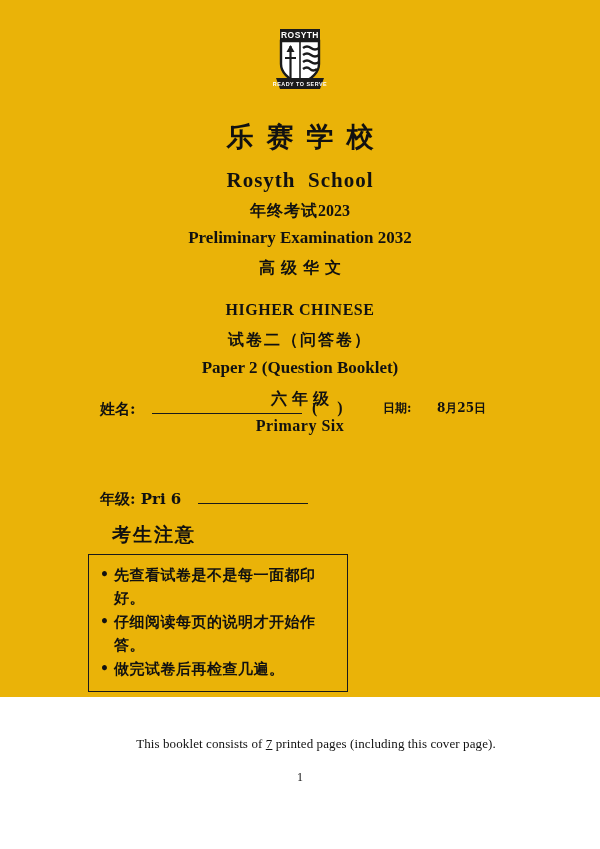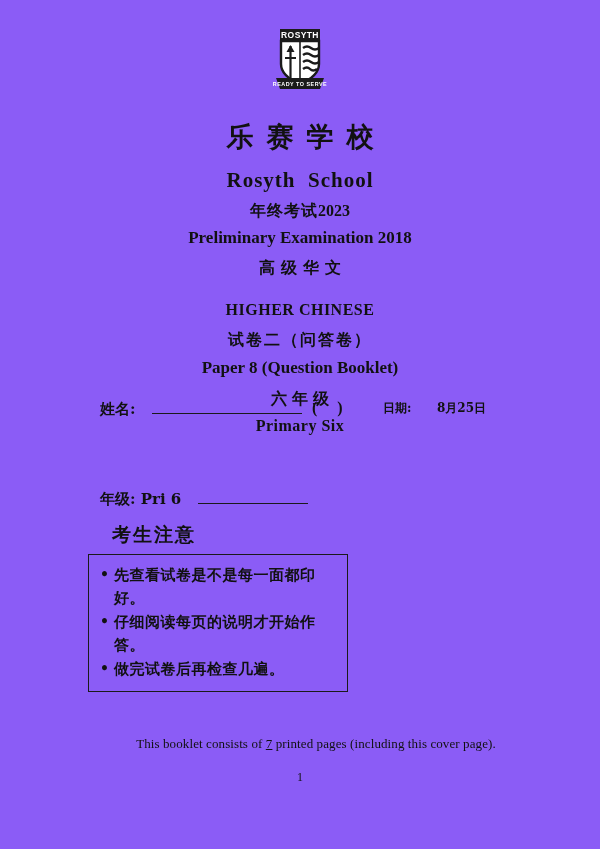--- a/index.html
+++ b/index.html
@@ -12,23 +12,23 @@
     height: 849px;
     font-family: "Liberation Serif", "DejaVu Serif", serif;
     color: #111111;
     position: relative;
     overflow: hidden;
   }
 
   .page {
     position: relative;
     width: 600px;
-    height: 849px;
+    height: 697px;
     box-sizing: border-box;
-    background: #8b5cf6;
+    background: #eab308;
   }
 
   
   .crest-wrap {
     position: absolute;
     top: 26px;
     left: 0;
     width: 600px;
     display: flex;
     justify-content: center;
@@ -266,25 +266,25 @@
         <path d="M3 52 L51 52 L47 63 L7 63 Z" fill="#1b1b1b"></path>
         <text x="27" y="60" font-family="Liberation Sans, sans-serif" font-size="5.4" font-weight="bold" fill="#ffffff" text-anchor="middle" letter-spacing="0.5">READY TO SERVE</text>
       </svg>
     </div>
   </div>
 
   <div class="title-block">
     <div class="cn-big">乐赛学校</div>
     <div class="en-big">Rosyth  School</div>
     <div class="cn-mid"><span>年终考试</span><span class="yr">2023</span></div>
-    <div class="en-mid">Preliminary Examination 2018</div>
+    <div class="en-mid">Preliminary Examination 2032</div>
     <div class="cn-sp">高级华文</div>
     <div class="en-sp">HIGHER CHINESE</div>
     <div class="cn-paper">试卷二（问答卷）</div>
-    <div class="en-mid">Paper 8 (Question Booklet)</div>
+    <div class="en-mid">Paper 2 (Question Booklet)</div>
     <div class="cn-grade">六年级</div>
     <div class="en-sp">Primary Six</div>
   </div>
 
   <div class="fields">
 
     <div class="field-row row-name-cn">
       <span class="lbl-cn" style="left:100px; top:2px;">姓名:</span>
       <span class="blank" style="left:152px; top:0px; width:150px;"></span>
       <span class="paren" style="left:312px; top:1px;">(     )</span>

